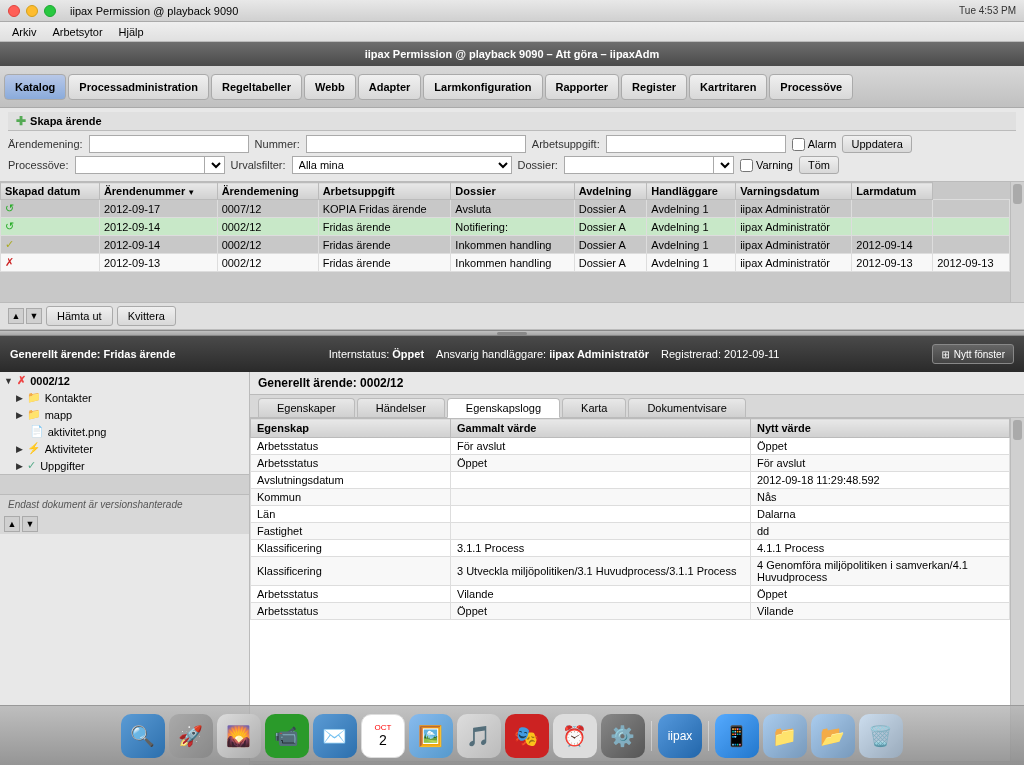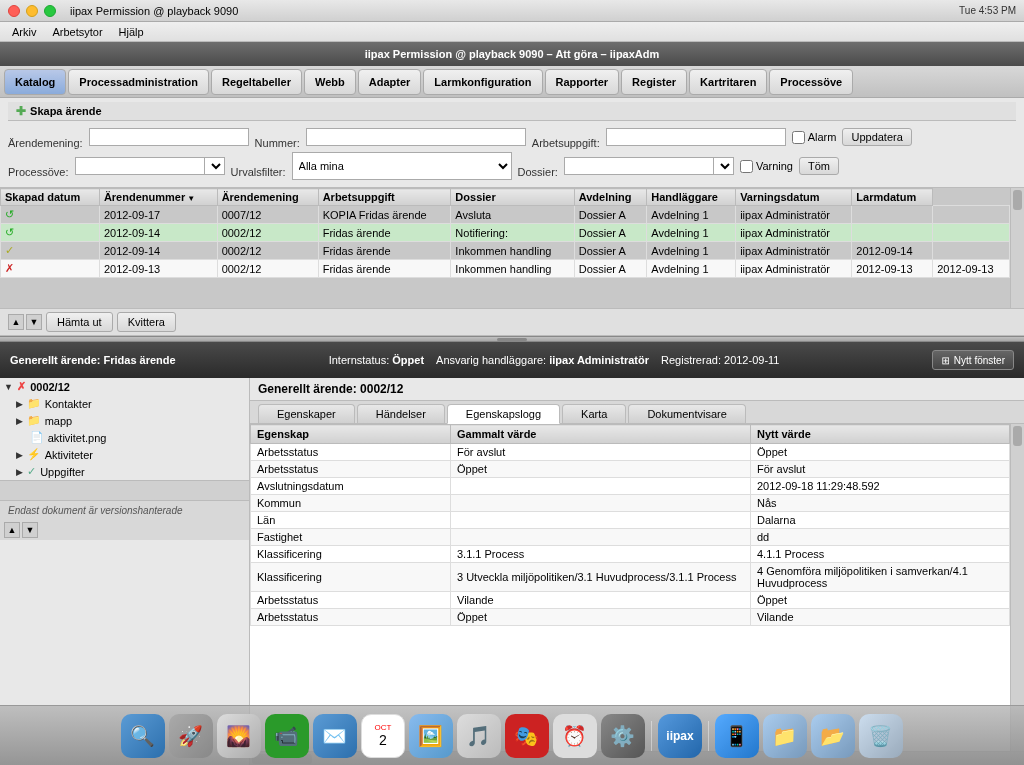--- a/index.html
+++ b/index.html
@@ -42,21 +42,21 @@
       display: flex;
       align-items: center;
       justify-content: center;
       color: white;
       font-size: 11px;
       font-weight: bold;
     }
 
     
     .toolbar {
-      height: 32px;
+      height: 42px;
       background: linear-gradient(to bottom, #d8d8d8, #c0c0c0);
       display: flex;
       align-items: center;
       padding: 2px 4px;
       gap: 2px;
       border-bottom: 1px solid #aaa;
       overflow: hidden;
     }
     .toolbar-btn {
       height: 26px;
@@ -76,33 +76,33 @@
       background: #e8e8e8;
       border-bottom: 1px solid #bbb;
       padding: 4px 8px;
     }
     .search-row {
       display: flex;
       align-items: center;
       gap: 6px;
       margin-bottom: 3px;
     }
-    .search-label { font-size: 11px; color: #333; white-space: nowrap; margin-top: 12px; }
+    .search-label { font-size: 11px; color: #333; white-space: nowrap; }
     .search-input {
       height: 18px;
       border: 1px solid #aaa;
       background: white;
       font-size: 11px;
       padding: 0 3px;
     }
     .search-input-wide { width: 160px; }
     .search-input-medium { width: 220px; }
     .search-input-long { width: 180px; }
     .search-select {
-      height: 28px;
+      height: 18px;
       border: 1px solid #aaa;
       background: white;
       font-size: 11px;
       padding: 0 2px;
     }
     .search-select-medium { width: 220px; }
     .checkbox-label { display: flex; align-items: center; gap: 3px; font-size: 11px; }
     .search-btn {
       height: 18px;
       padding: 0 8px;
@@ -741,20 +741,20 @@
     <div style="font-size:8px;color:red;">OCT</div>
     <div style="font-size:14px;">2</div>
   </div>
   <div class="dock-icon" style="background:linear-gradient(135deg,#88bbee,#5599cc);">🖼️</div>
   <div class="dock-icon" style="background:linear-gradient(135deg,#ddd,#bbb);">🎵</div>
   <div class="dock-icon" style="background:#cc2222;">🎭</div>
   <div class="dock-icon" style="background:#ddd;">⏰</div>
   <div class="dock-icon" style="background:linear-gradient(135deg,#888,#555);">⚙️</div>
   <div class="dock-sep"></div>
   <div class="dock-icon" style="background:linear-gradient(135deg,#5599dd,#2266aa);border-radius:12px;">
-    <span style="color:white;font-size:12px;font-weight:bold;">iipax</span>
+    <span style="color:white;font-size:12px;font-weight:normal;">iipax</span>
   </div>
   <div class="dock-sep"></div>
   <div class="dock-icon" style="background:linear-gradient(135deg,#55aaff,#2277cc);">📱</div>
   <div class="dock-icon" style="background:linear-gradient(135deg,#aaccee,#7799bb);">📁</div>
   <div class="dock-icon" style="background:linear-gradient(135deg,#aaccee,#7799bb);">📂</div>
   <div class="dock-icon" style="background:linear-gradient(135deg,#ccddee,#99aabb);">🗑️</div>
 </div>
 
 </body></html>

